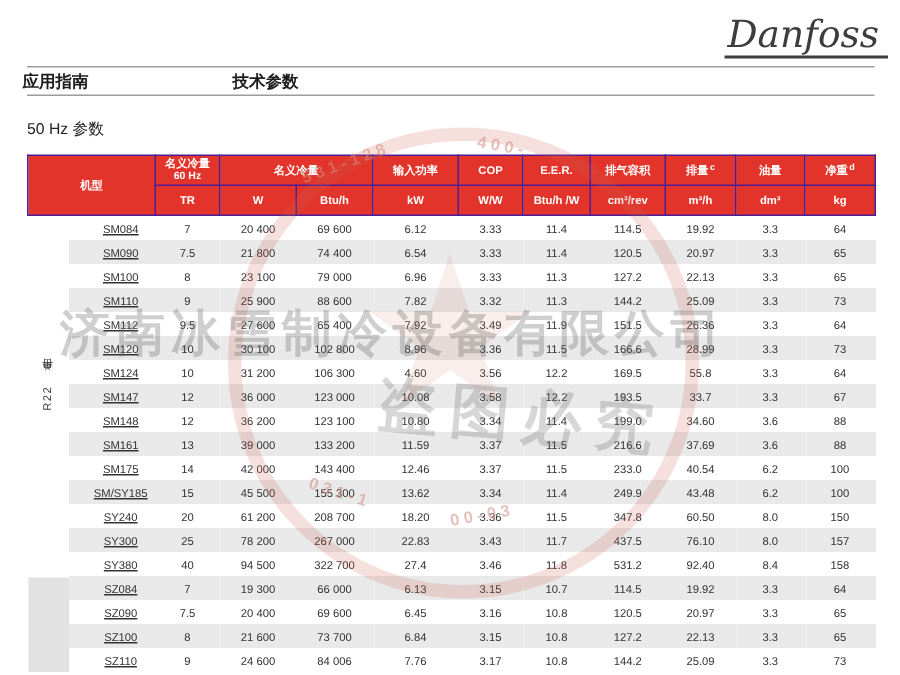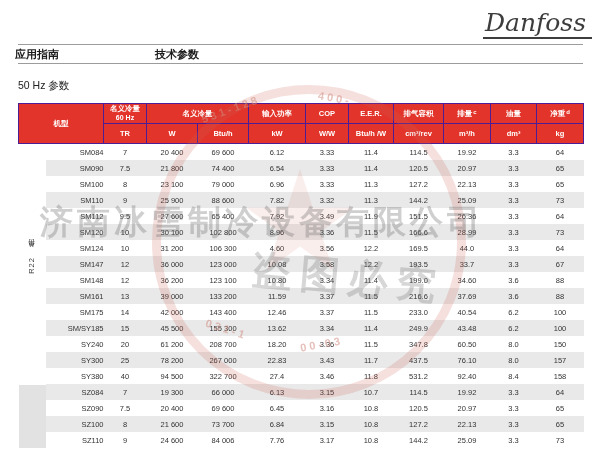--- a/index.html
+++ b/index.html
@@ -20,21 +20,21 @@
 
   
   table.spec{position:absolute;left:18px;top:103px;width:565px;border-collapse:collapse;
              table-layout:fixed;}
   table.spec thead th{background:#e2342a;color:#fff;font-size:7.5px;font-weight:bold;
              border:1px solid #4c1d95;height:19px;padding:0 1px;line-height:1.25;
              text-align:center;vertical-align:middle;}
   table.spec tbody td{font-size:7.5px;color:#333;text-align:center;height:16px;
              padding:0;vertical-align:middle;background:#fff;}
   table.spec tbody tr:nth-child(even) td{background:#e9e9e9;}
-  table.spec tbody td.model-cell{text-align:right;padding-left:12px;}
+  table.spec tbody td.model-cell{text-align:center;padding-left:12px;text-decoration:underline;}
   table.spec tbody td.group-cell{background:#ffffff;}
   table.spec tbody td.group-cell.sz{background:#e2e2e2;border-top:1px solid #fff;}
   .vertical-label{writing-mode:vertical-rl;transform:rotate(180deg);display:inline-block;
              font-size:7.5px;color:#3a3a3a;letter-spacing:1px;}
   .subline{display:block;font-size:7px;}
   .sup{font-size:6px;vertical-align:text-top;margin-left:1px;}
 
   
   .watermark{position:absolute;left:0;top:0;width:600px;height:450px;pointer-events:none;z-index:5;}
   .wm-ring{position:absolute;left:152px;top:85px;width:296px;height:296px;border-radius:50%;
@@ -198,21 +198,21 @@
         </tr>
         <tr>
           <td class="model-cell">SM124</td>
           <td>10</td>
           <td>31 200</td>
           <td>106 300</td>
           <td>4.60</td>
           <td>3.56</td>
           <td>12.2</td>
           <td>169.5</td>
-          <td>44.0</td>
+          <td>55.8</td>
           <td>3.3</td>
           <td>64</td>
         </tr>
         <tr>
           <td class="model-cell">SM147</td>
           <td>12</td>
           <td>36 000</td>
           <td>123 000</td>
           <td>10.08</td>
           <td>3.58</td>

